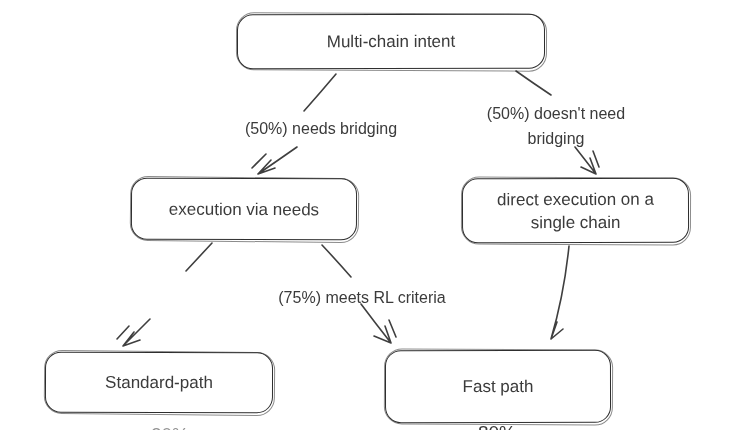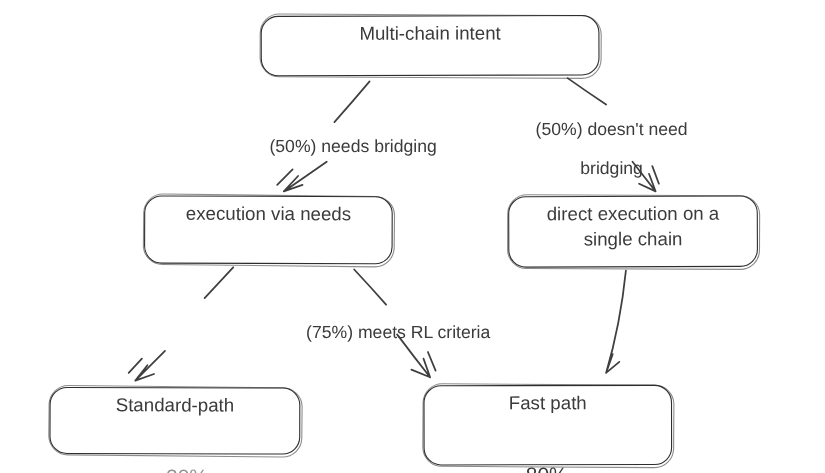--- a/index.html
+++ b/index.html
@@ -5,21 +5,21 @@
   html,body{margin:0;padding:0;background:#ffffff;}
   #stage{
     position:relative;width:750px;height:430px;background:#ffffff;
     overflow:hidden;
     font-family:"Liberation Sans","DejaVu Sans",sans-serif;
     color:#3b3b3b;
   }
   
   .node{
     position:absolute;
-    display:flex;align-items:flex-start;justify-content:center;
+    display:flex;align-items:center;justify-content:center;
     text-align:center;
     border:1.8px solid #2e2e2e;
     border-radius:16px;
     background:#ffffff;
     font-size:17px;line-height:23px;
     padding:4px 14px;box-sizing:border-box;
     z-index:2;
   }
   .node::before{
     content:"";position:absolute;inset:-2.5px;
@@ -29,21 +29,21 @@
     pointer-events:none;
   }
   #node-intent  {left:237px;top:14px; width:308px;height:55px;transform:rotate(-.15deg);}
   #node-solver  {left:131px;top:178px;width:226px;height:62px;transform:rotate(.2deg);}
   #node-direct  {left:462px;top:178px;width:227px;height:65px;transform:rotate(-.2deg);}
   #node-standard{left:45px; top:352px;width:228px;height:61px;transform:rotate(.15deg);}
   #node-fast    {left:385px;top:350px;width:226px;height:73px;transform:rotate(-.1deg);}
   
   .edge-label{
     position:absolute;
-    font-size:16px;line-height:35px;
+    font-size:16px;line-height:25px;
     text-align:center;
     white-space:pre-wrap;
     transform:translateX(-50%);
     z-index:3;
   }
   #label-needs-bridging{left:321px;top:116px;text-align:center;}
   #label-no-bridging   {left:556px;top:101px;}
   #label-not-meet-rl   {left:161px;top:276px;}
   #label-meets-rl      {left:362px;top:285px;}
   

